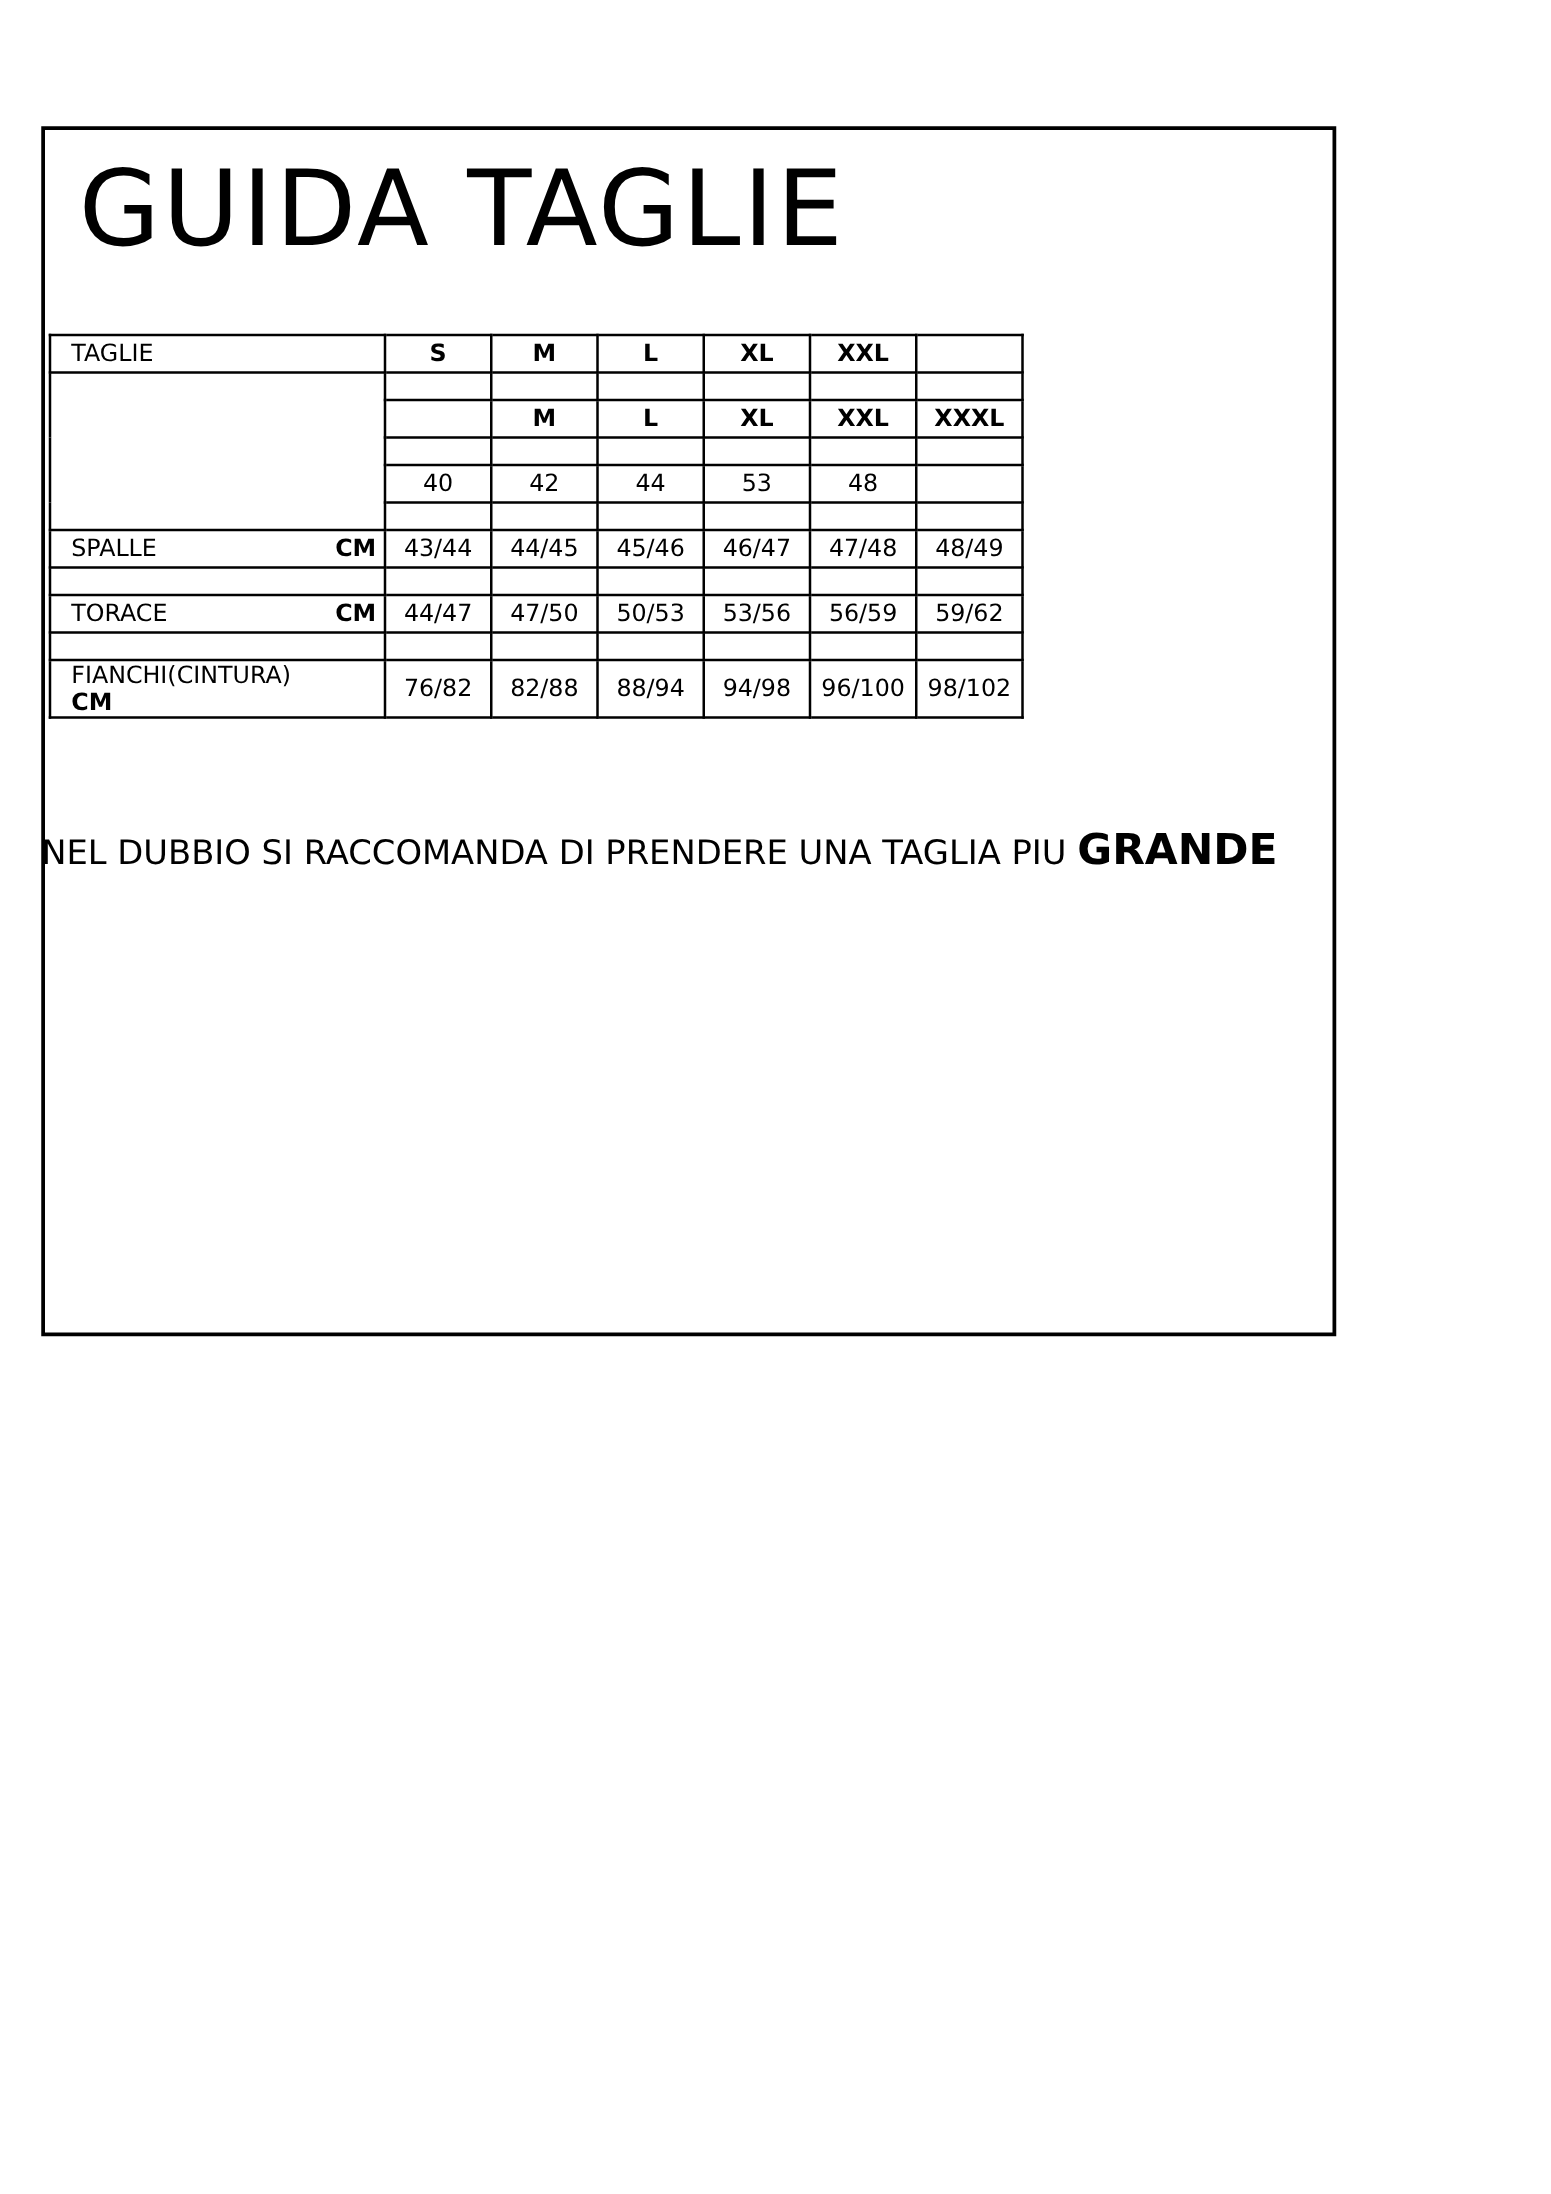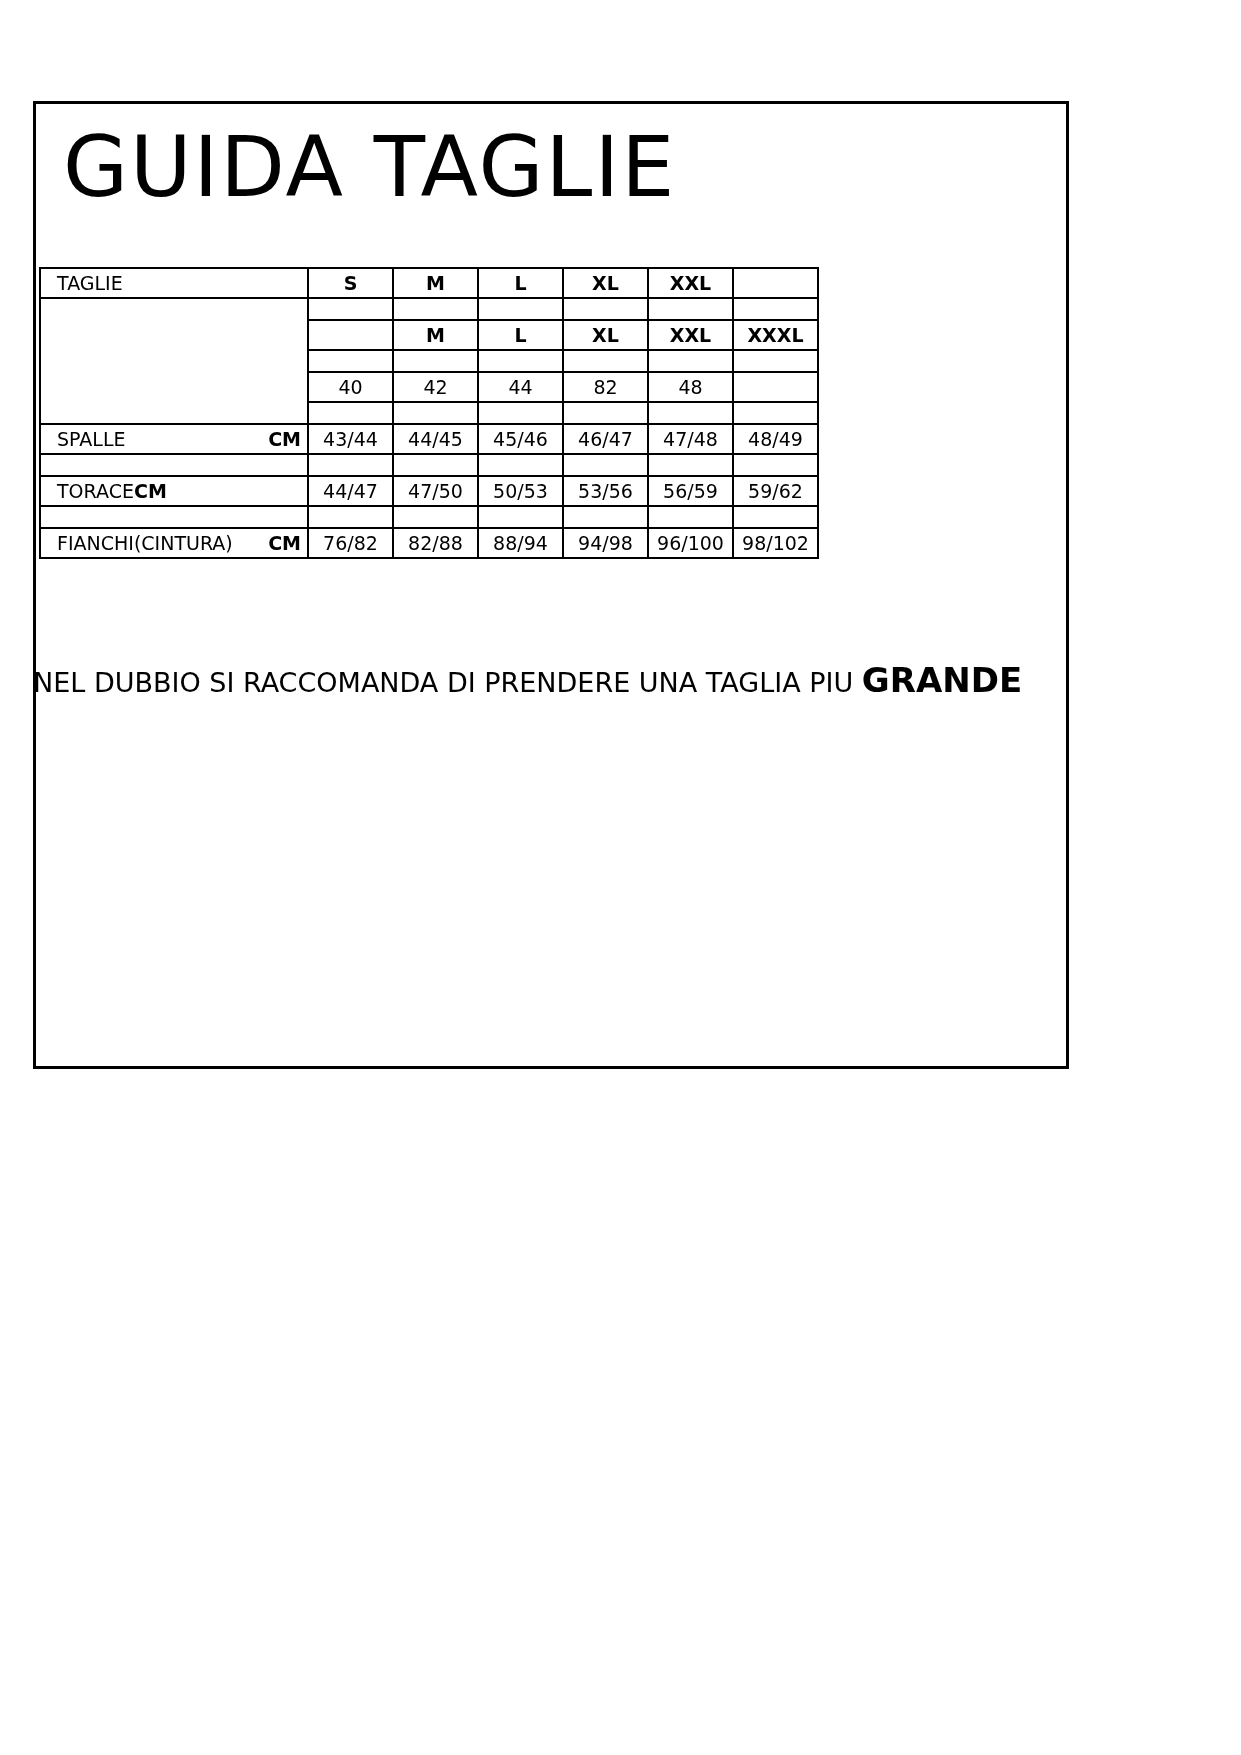--- a/index.html
+++ b/index.html
@@ -133,21 +133,21 @@
     <td></td>
     <td></td>
     <td></td>
     <td></td>
   </tr>
 
   <tr>
     <td>40</td>
     <td>42</td>
     <td>44</td>
-    <td>82</td>
+    <td>53</td>
     <td>48</td>
     <td></td>
   </tr>
 
   <tr class="row-thin">
     <td></td>
     <td></td>
     <td></td>
     <td></td>
     <td></td>
@@ -174,21 +174,21 @@
     <td></td>
     <td></td>
     <td></td>
     <td></td>
     <td></td>
     <td></td>
   </tr>
 
   <tr>
     <td class="label-cell">
-      <div style="display:flex; justify-content:flex-start; align-items:center; padding-right:6px;">
+      <div style="display:flex; justify-content:space-between; align-items:center; padding-right:6px;">
         <span>TORACE</span>
         <span style="font-weight:bold;">CM</span>
       </div>
     </td>
     <td>44/47</td>
     <td>47/50</td>
     <td>50/53</td>
     <td>53/56</td>
     <td>56/59</td>
     <td>59/62</td>
@@ -199,21 +199,21 @@
     <td></td>
     <td></td>
     <td></td>
     <td></td>
     <td></td>
     <td></td>
   </tr>
 
   <tr>
     <td class="label-cell">
-      <div style="display:flex; justify-content:space-between; align-items:flex-end; padding-right:6px;">
+      <div style="display:flex; justify-content:space-between; align-items:flex-start; padding-right:6px;flex-direction:column;">
         <span>FIANCHI(CINTURA)</span>
         <span style="font-weight:bold;">CM</span>
       </div>
     </td>
     <td>76/82</td>
     <td>82/88</td>
     <td>88/94</td>
     <td>94/98</td>
     <td>96/100</td>
     <td>98/102</td>

